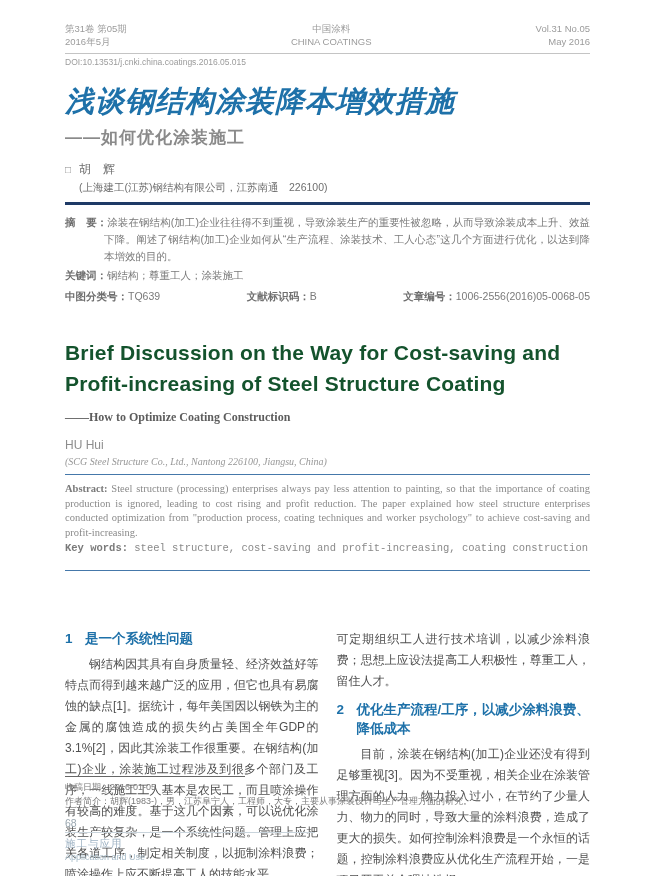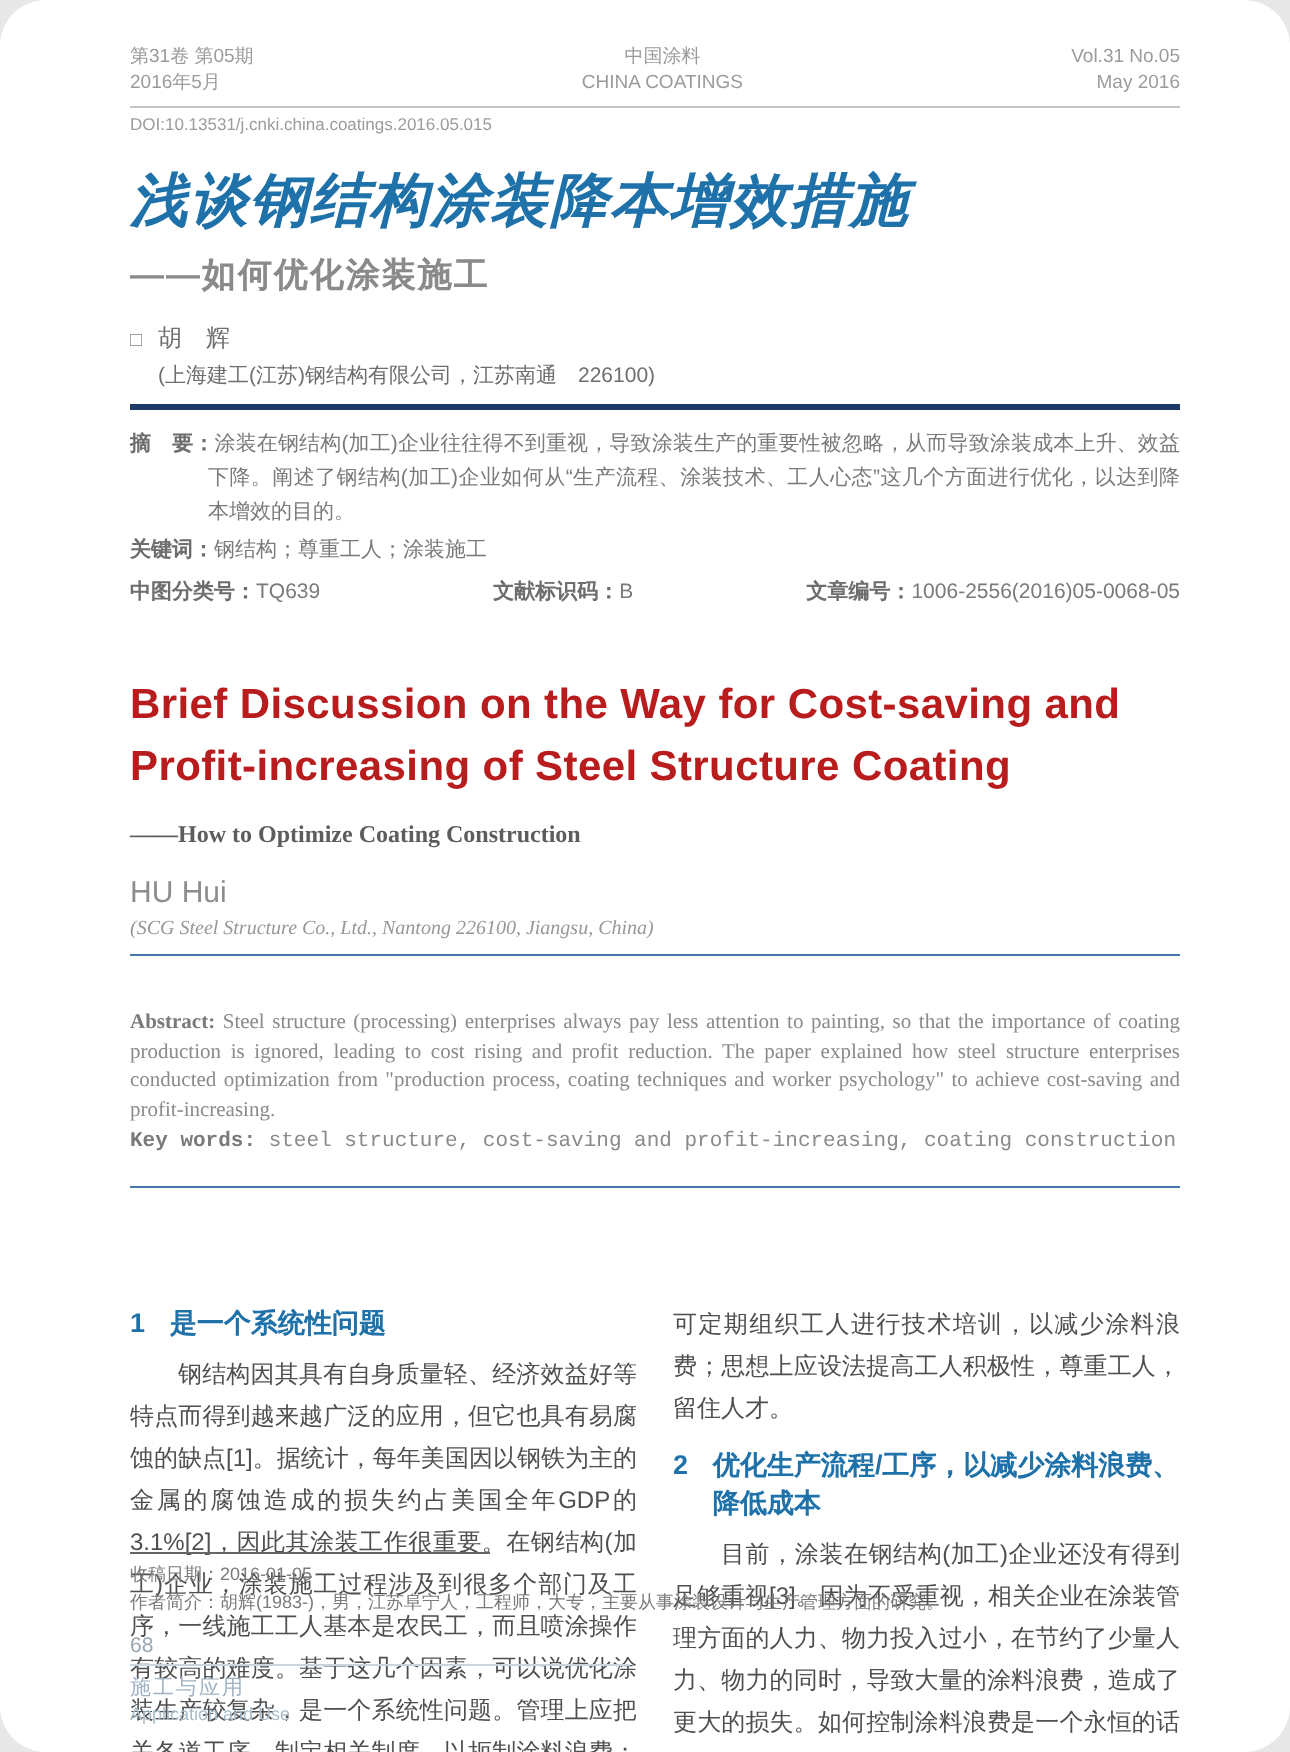--- a/index.html
+++ b/index.html
@@ -6,21 +6,20 @@
   html, body { background: #e8e8e8; }
   .page {
     width: 645px; height: 876px;
     margin: 0 auto;
     background: #ffffff;
     font-family: "Liberation Sans", "DejaVu Sans", sans-serif;
     color: #4d4d4d;
     padding: 22px 55px 0 65px;
     overflow: hidden;
     position: relative;
-    border-radius: 23px;
   }
   
   .jh-row {
     display: flex; justify-content: space-between; align-items: flex-start;
     font-size: 9.5px; line-height: 13px; color: #9b9b9b;
     padding-bottom: 5px; border-bottom: 1px solid #c4c4c4;
   }
   .jh-left { text-align: left; }
   .jh-center { text-align: center; }
   .jh-right { text-align: right; }
@@ -41,39 +40,39 @@
   .navy-rule { margin-top: 7px; height: 3px; background: #1e3a66; }
   
   .abstract-cn { margin-top: 9px; font-size: 10.5px; color: #7a7a7a; }
   .abs-text { line-height: 17px; text-align: justify; padding-left: 39px; text-indent: -39px; }
   .lbl { font-weight: bold; color: #6e6e6e; }
   .kw-line { margin-top: 2px; line-height: 17px; }
   .clc-row { margin-top: 4px; display: flex; justify-content: space-between; line-height: 17px; }
   
   .title-en {
     margin-top: 32px;
-    font-size: 21px; font-weight: bold; color: #b91c1c; line-height: 31px;
+    font-size: 21px; font-weight: bold; color: #14532d; line-height: 31px;
     letter-spacing: 0.2px;
   }
   .subtitle-en {
     margin-top: 11px;
     font-family: "Liberation Serif", "DejaVu Serif", serif;
     font-size: 12px; font-weight: bold; color: #5d5d5d;
   }
-  .author-en { margin-top: 13px; font-size: 15px; color: #8d8d8d; }
+  .author-en { margin-top: 13px; font-size: 12px; color: #8d8d8d; }
   .affil-en {
     margin-top: 4px;
     font-family: "Liberation Serif", "DejaVu Serif", serif;
     font-style: italic; font-size: 10px; color: #979797;
   }
   .blue-rule { margin-top: 7px; height: 1px; background: #4578aa; }
   .abstract-en {
     font-family: "Liberation Serif", "DejaVu Serif", serif;
     font-size: 10.5px; color: #8a8a8a; line-height: 14.5px;
-    text-align: justify; padding: 7px 0; margin-top: 20px;
+    text-align: justify; padding: 7px 0;
   }
   .abstract-en .lbl-en { font-weight: bold; color: #7a7a7a; }
   .kw-en { margin-top: 1px; font-family: Liberation Mono, monospace; }
   
   .body-cols {
     margin-top: 58px;
     display: flex; gap: 18px;
   }
   .col { width: 50%; }
   .sec-heading {

